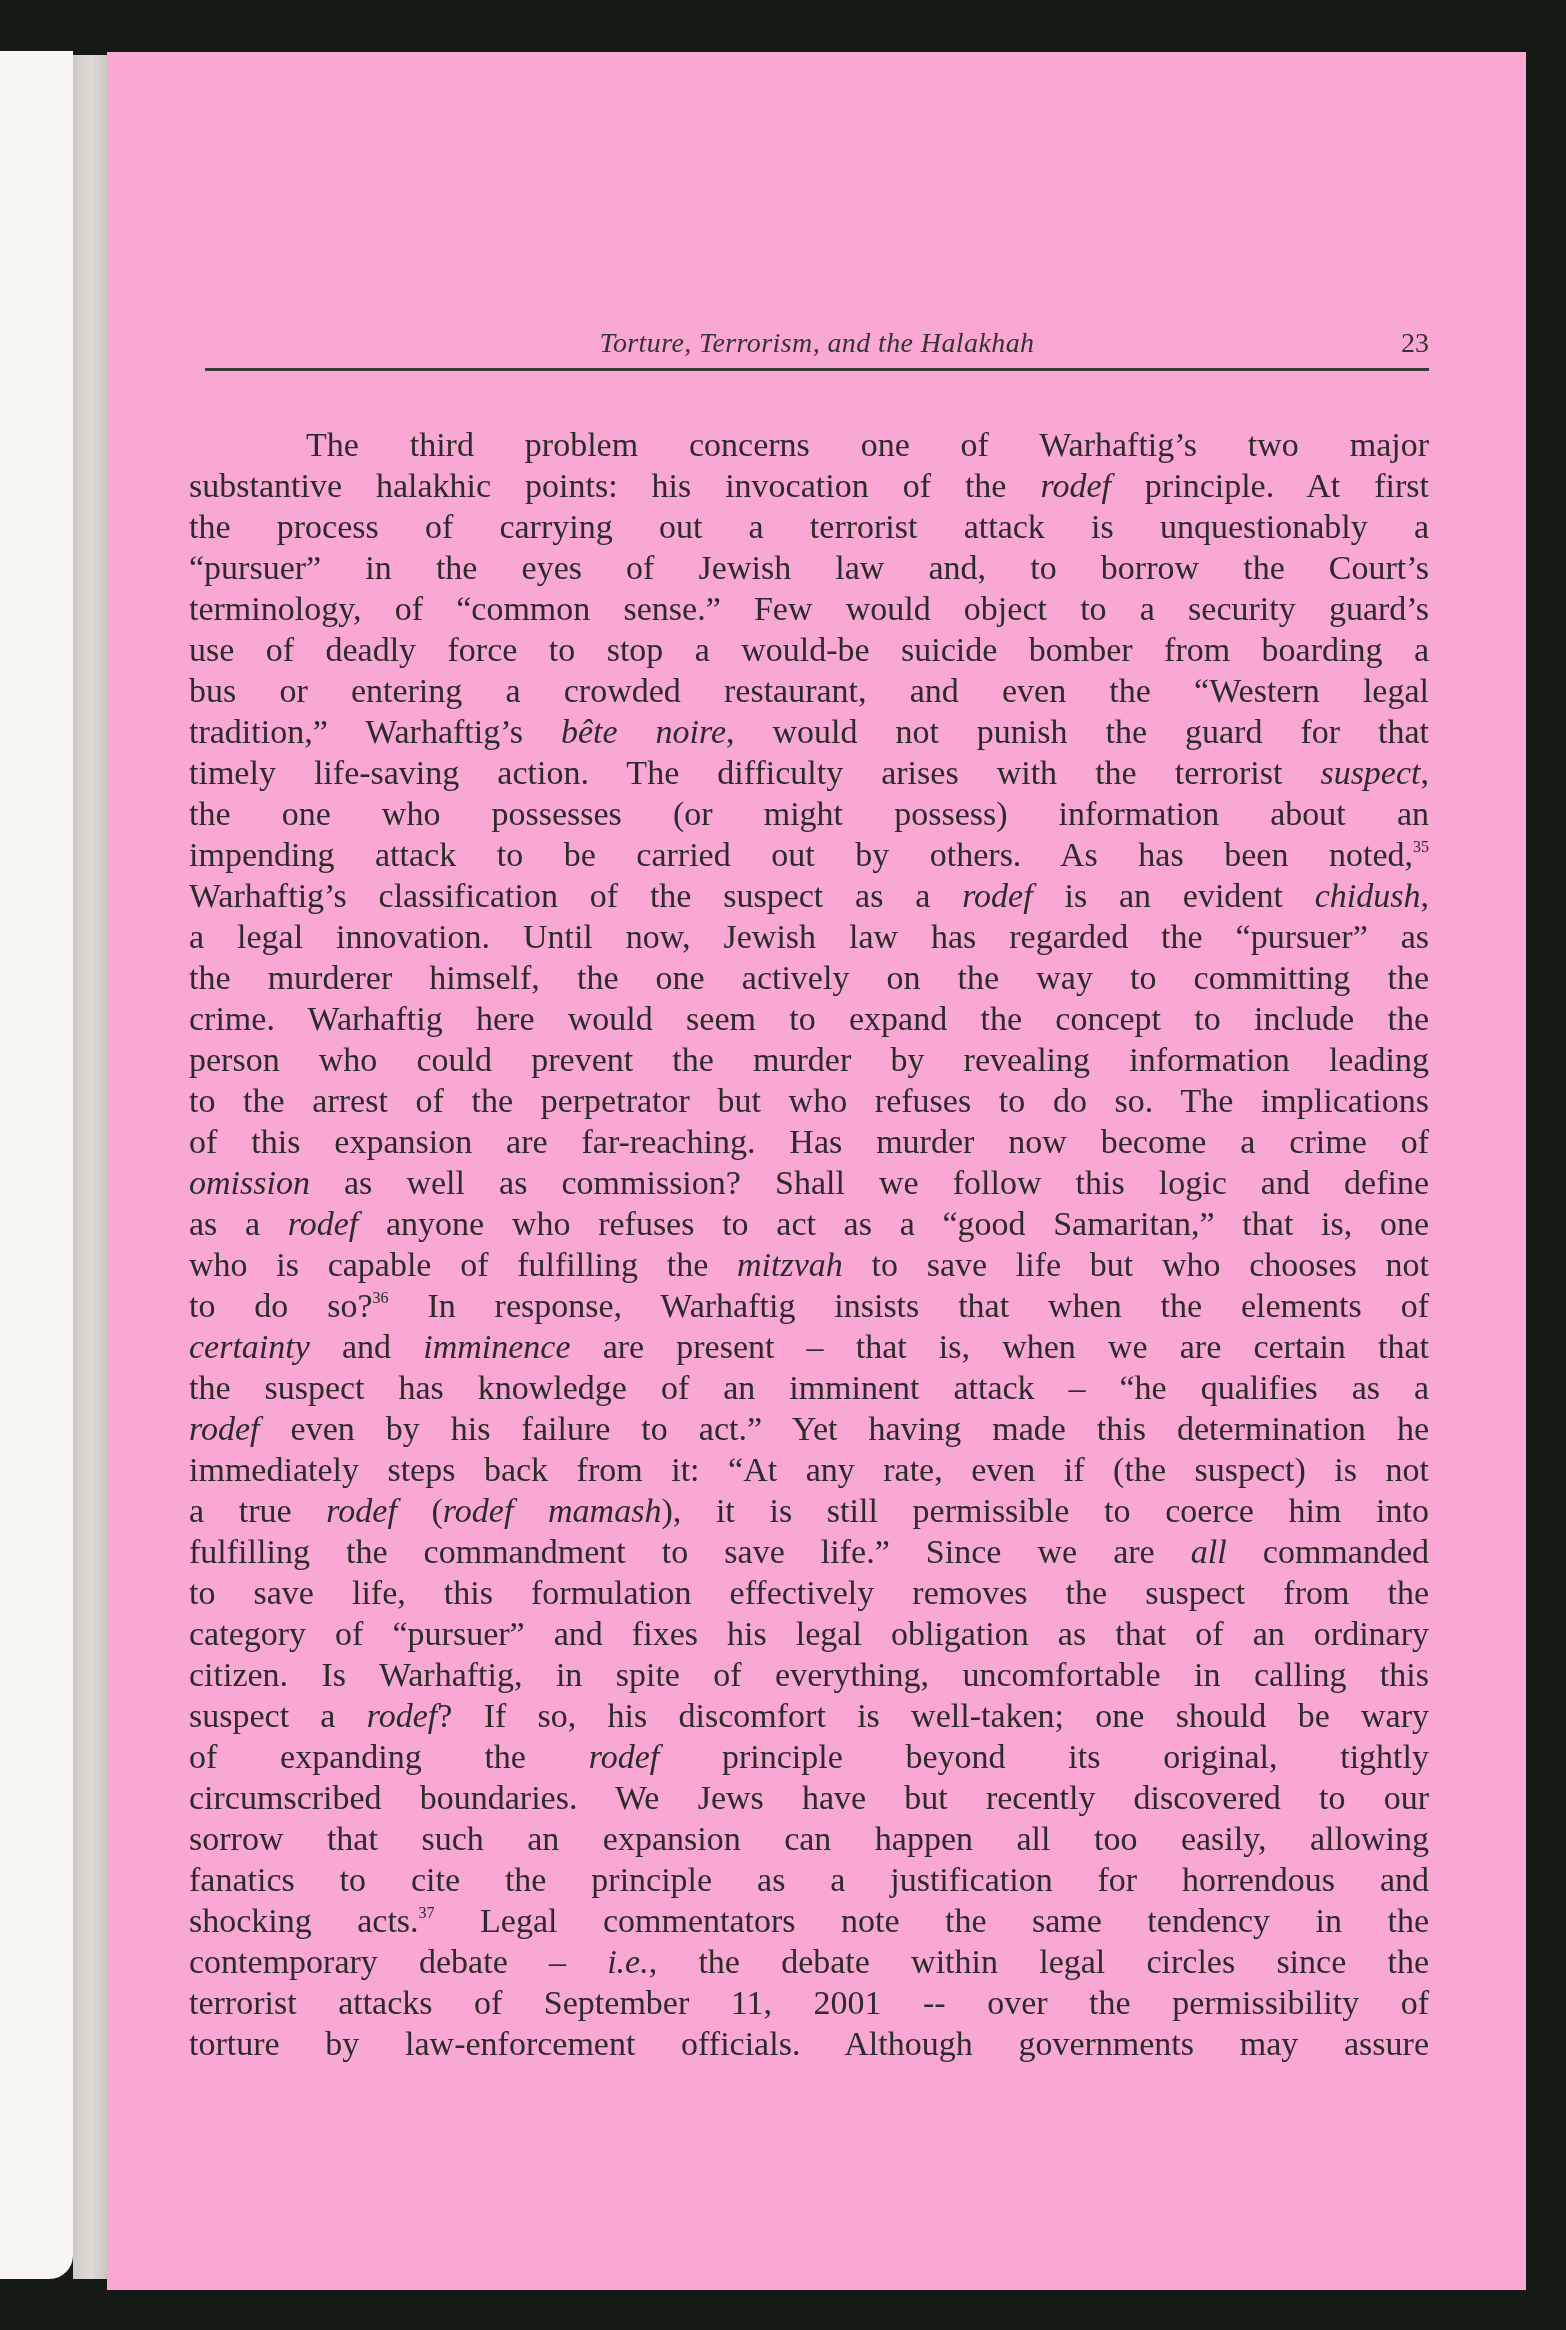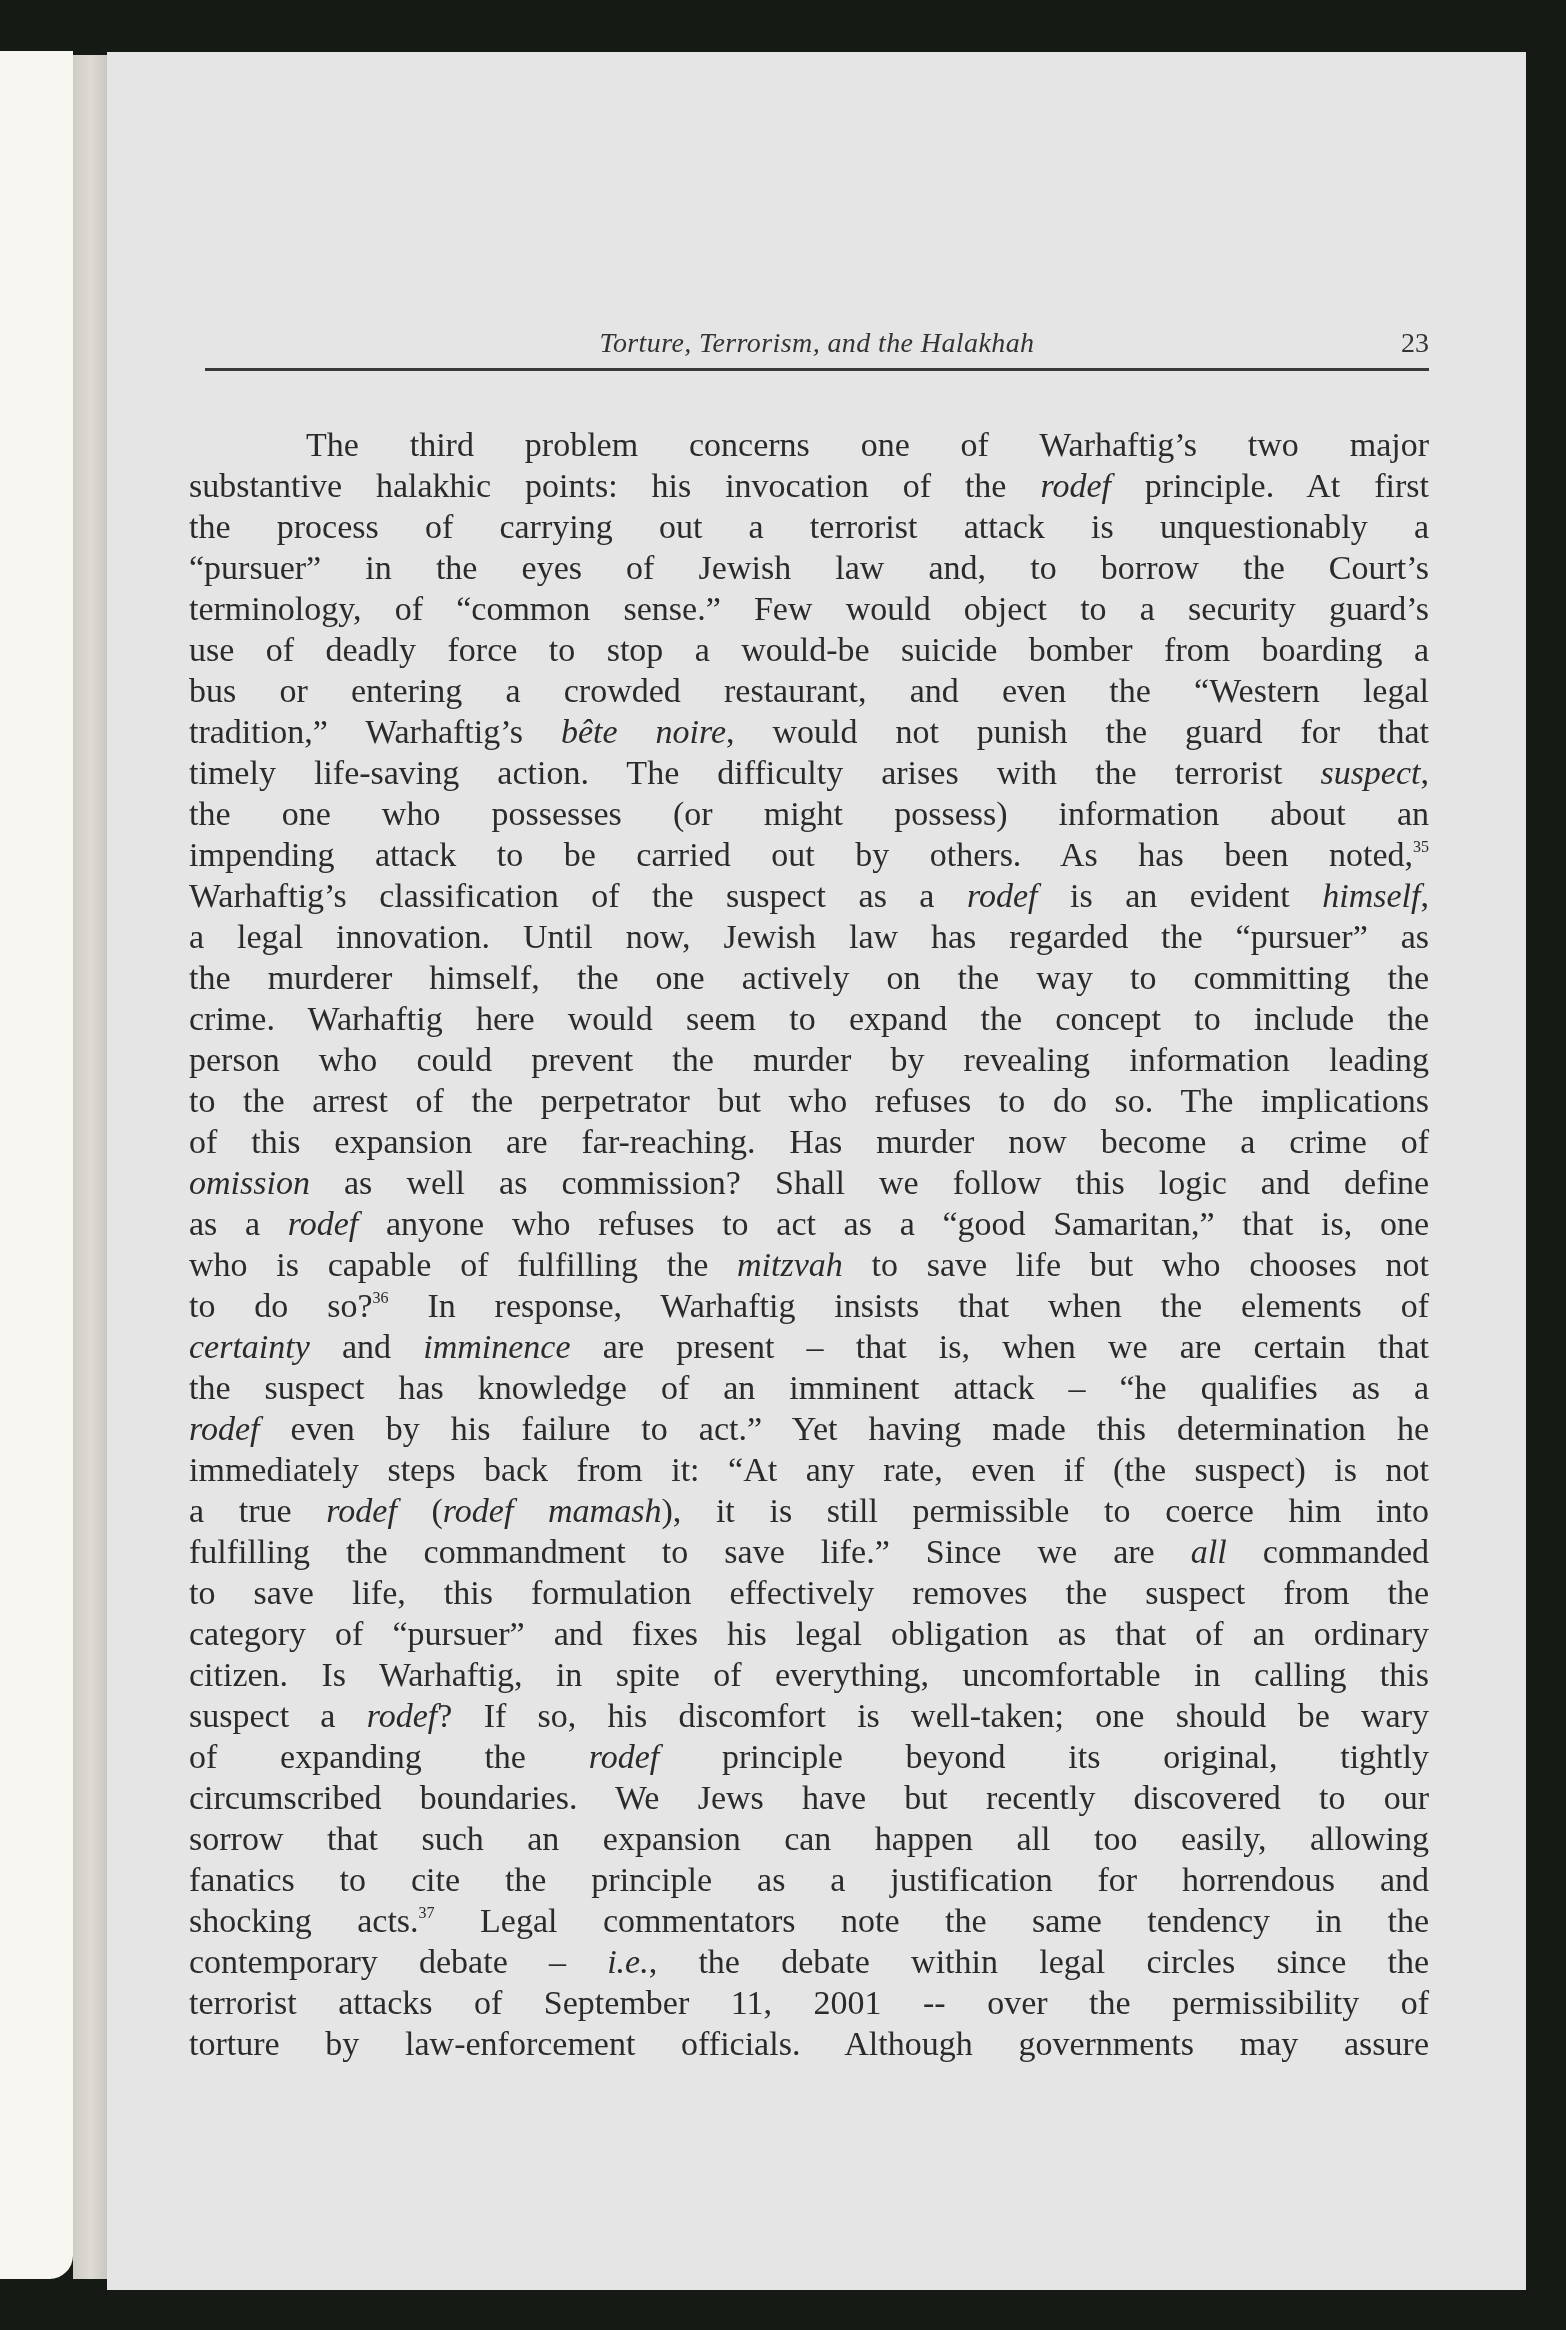--- a/index.html
+++ b/index.html
@@ -10,21 +10,21 @@
   .left-page {
     position: absolute; left: 0; top: 51px; width: 73px; height: 2228px;
     background: #f7f6f1; border-bottom-right-radius: 23.5px;
   }
   .gutter {
     position: absolute; left: 73px; top: 55px; width: 35px; height: 2224px;
     background: linear-gradient(to right, #cfccc6, #dedbd5 50%, #c9c6c0);
   }
   .page {
     position: absolute; left: 107px; top: 52px; width: 1419px; height: 2238px;
-    background: #e5e5e5;
+    background: #f9a8d4;
     clip-path: polygon(0 0, 100% 0, 100% 2199px, 1421px 2238px, 0 2238px);
   }
   .running-head {
     position: absolute; left: 98px; top: 269px; width: 1224px; height: 47px;
     border-bottom: 3.1px solid #3a3a3a;
     font-family: "Liberation Serif", "DejaVu Serif", serif;
     font-size: 28px; color: #333;
   }
   .running-head .title {
     position: absolute; left: 0; right: 0; text-align: center; top: 6.3px;
@@ -62,21 +62,21 @@
       <span class="line"><span>substantive halakhic points: his invocation of the </span><i>rodef</i><span> principle. At first</span></span>
       <span class="line"><span>the process of carrying out a terrorist attack is unquestionably a</span></span>
       <span class="line"><span>“pursuer” in the eyes of Jewish law and, to borrow the Court’s</span></span>
       <span class="line"><span>terminology, of “common sense.” Few would object to a security guard’s</span></span>
       <span class="line"><span>use of deadly force to stop a would-be suicide bomber from boarding a</span></span>
       <span class="line"><span>bus or entering a crowded restaurant, and even the “Western legal</span></span>
       <span class="line"><span>tradition,” Warhaftig’s </span><i>bête noire</i><span>, would not punish the guard for that</span></span>
       <span class="line"><span>timely life-saving action. The difficulty arises with the terrorist </span><i>suspect</i><span>,</span></span>
       <span class="line"><span>the one who possesses (or might possess) information about an</span></span>
       <span class="line"><span>impending attack to be carried out by others. As has been noted,</span><sup>35</sup></span>
-      <span class="line"><span>Warhaftig’s classification of the suspect as a </span><i>rodef</i><span> is an evident </span><i>himself</i><span>,</span></span>
+      <span class="line"><span>Warhaftig’s classification of the suspect as a </span><i>rodef</i><span> is an evident </span><i>chidush</i><span>,</span></span>
       <span class="line"><span>a legal innovation. Until now, Jewish law has regarded the “pursuer” as</span></span>
       <span class="line"><span>the murderer himself, the one actively on the way to committing the</span></span>
       <span class="line"><span>crime. Warhaftig here would seem to expand the concept to include the</span></span>
       <span class="line"><span>person who could prevent the murder by revealing information leading</span></span>
       <span class="line"><span>to the arrest of the perpetrator but who refuses to do so. The implications</span></span>
       <span class="line"><span>of this expansion are far-reaching. Has murder now become a crime of</span></span>
       <span class="line"><i>omission</i><span> as well as commission? Shall we follow this logic and define</span></span>
       <span class="line"><span>as a </span><i>rodef</i><span> anyone who refuses to act as a “good Samaritan,” that is, one</span></span>
       <span class="line"><span>who is capable of fulfilling the </span><i>mitzvah</i><span> to save life but who chooses not</span></span>
       <span class="line"><span>to do so?</span><sup>36</sup><span> In response, Warhaftig insists that when the elements of</span></span>

